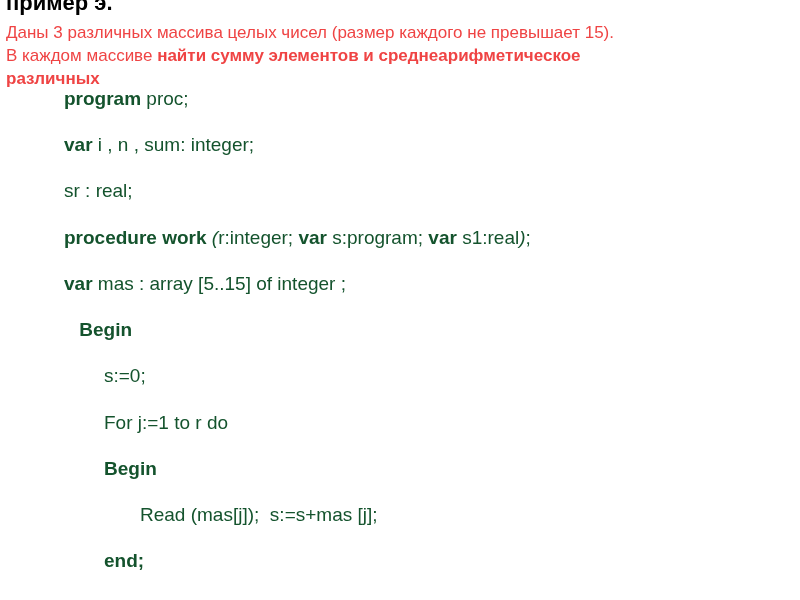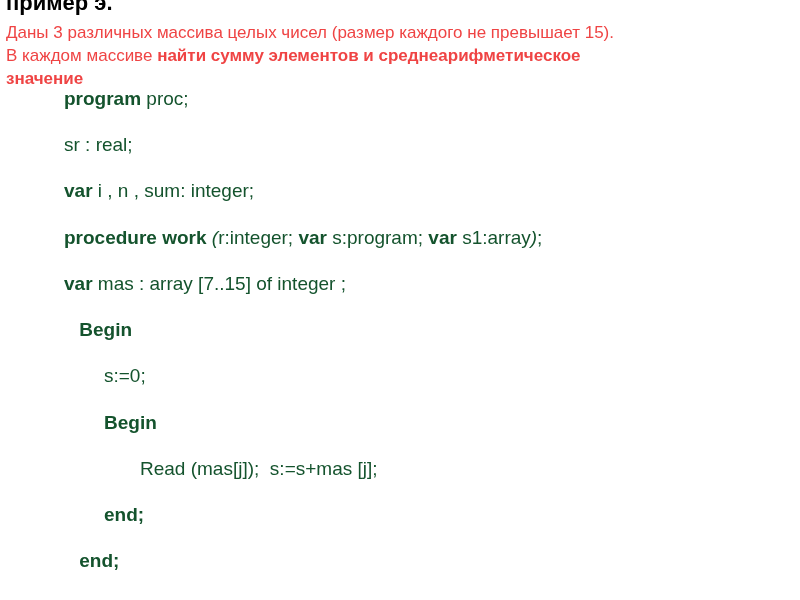--- a/index.html
+++ b/index.html
@@ -52,29 +52,30 @@
 <div class="title-cut">
   <span>пример э.</span>
 </div>
 
 <div class="overlap-wrap">
   <div class="red-block">
     <div>Даны 3 различных массива целых чисел (размер каждого не превышает 15).</div>
     <div>
       <span>В каждом массиве </span><b>найти сумму элементов и среднеарифметическое</b>
     </div>
-    <div><b>значение</b></div>
+    <div><b>различных</b></div>
   </div>
 
   <div class="code-wrap">
     <div class="code-line"><span class="kw">program</span><span> proc;</span></div>
+    <div class="code-line"><span class="kw">var</span><span> i , n , sum: integer;</span></div>
     <div class="code-line"><span>sr : real;</span></div>
-    <div class="code-line"><span class="kw">var</span><span> i , n , sum: integer;</span></div>
-    <div class="code-line"><span class="kw">procedure work </span><span class="paren-ital">(</span><span>r:integer; </span><span class="kw">var</span><span> s:program; </span><span class="kw">var</span><span> s1:array</span><span class="paren-ital">)</span><span>;</span></div>
-    <div class="code-line"><span class="kw">var</span><span> mas : array [7..15] of integer ;</span></div>
+    <div class="code-line"><span class="kw">procedure work </span><span class="paren-ital">(</span><span>r:integer; </span><span class="kw">var</span><span> s:program; </span><span class="kw">var</span><span> s1:real</span><span class="paren-ital">)</span><span>;</span></div>
+    <div class="code-line"><span class="kw">var</span><span> mas : array [5..15] of integer ;</span></div>
     <div class="code-line c2"><span class="kw"> Begin</span></div>
     <div class="code-line c3"><span>s:=0;</span></div>
+    <div class="code-line c3"><span>For j:=1 to r do</span></div>
     <div class="code-line c3"><span class="kw">Begin</span></div>
     <div class="code-line c4"><span>Read (mas[j]);  s:=s+mas [j];</span></div>
     <div class="code-line c3"><span class="kw">end;</span></div>
     <div class="code-line c2"><span class="kw"> end;</span></div>
   </div>
 </div>
 
 </body></html>

